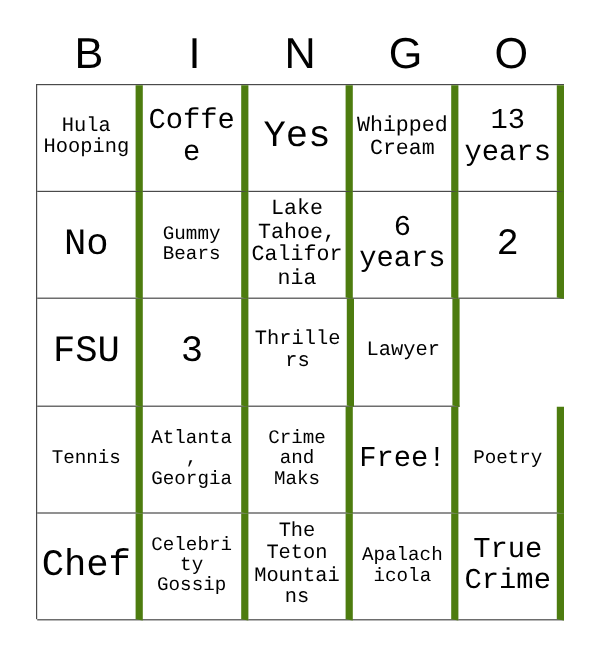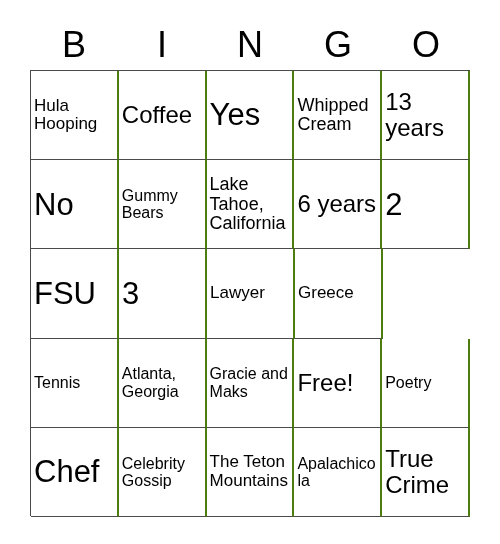--- a/index.html
+++ b/index.html
@@ -52,28 +52,29 @@
     flex-direction: column;
   }
   .grid-row {
     display: flex;
     height: 89.2px;
   }
   .cell {
     width: 88px;
     height: 89.2px;
     box-sizing: border-box;
-    border-right: 2px solid #4d7c0f;
+    border-right: 6px solid #4d7c0f;
     border-bottom: 1px solid #4a4a4a;
     display: flex;
     align-items: center;
     justify-content: center;
-    text-align: left;
+    text-align: center;
     padding: 2px 3px;
     overflow: hidden;
+    font-family: Liberation Mono, monospace;
   }
   .cell span {
     display: block;
     width: 100%;
     line-height: 1.08;
     word-wrap: break-word;
   }
 
   
   .fs-xl span { font-size: 31px; }
@@ -135,36 +136,36 @@
     </div>
 
     <div class="grid-row">
       <div class="cell fs-xl">
           <span>FSU</span>
         </div>
       <div class="cell fs-xl">
           <span>3</span>
         </div>
       <div class="cell fs-sm">
-          <span>Lawyer</span>
+          <span>Thrillers</span>
         </div>
       <div class="cell fs-sm">
-          <span>Greece</span>
+          <span>Lawyer</span>
         </div>
     </div>
 
     <div class="grid-row">
       <div class="cell fs-md">
           <span>Tennis</span>
         </div>
       <div class="cell fs-md">
           <span>Atlanta, Georgia</span>
         </div>
       <div class="cell fs-md">
-          <span>Gracie and Maks</span>
+          <span>Crime and Maks</span>
         </div>
       <div class="cell fs-lg">
           <span>Free!</span>
         </div>
       <div class="cell fs-md">
           <span>Poetry</span>
         </div>
     </div>
 
     <div class="grid-row">

